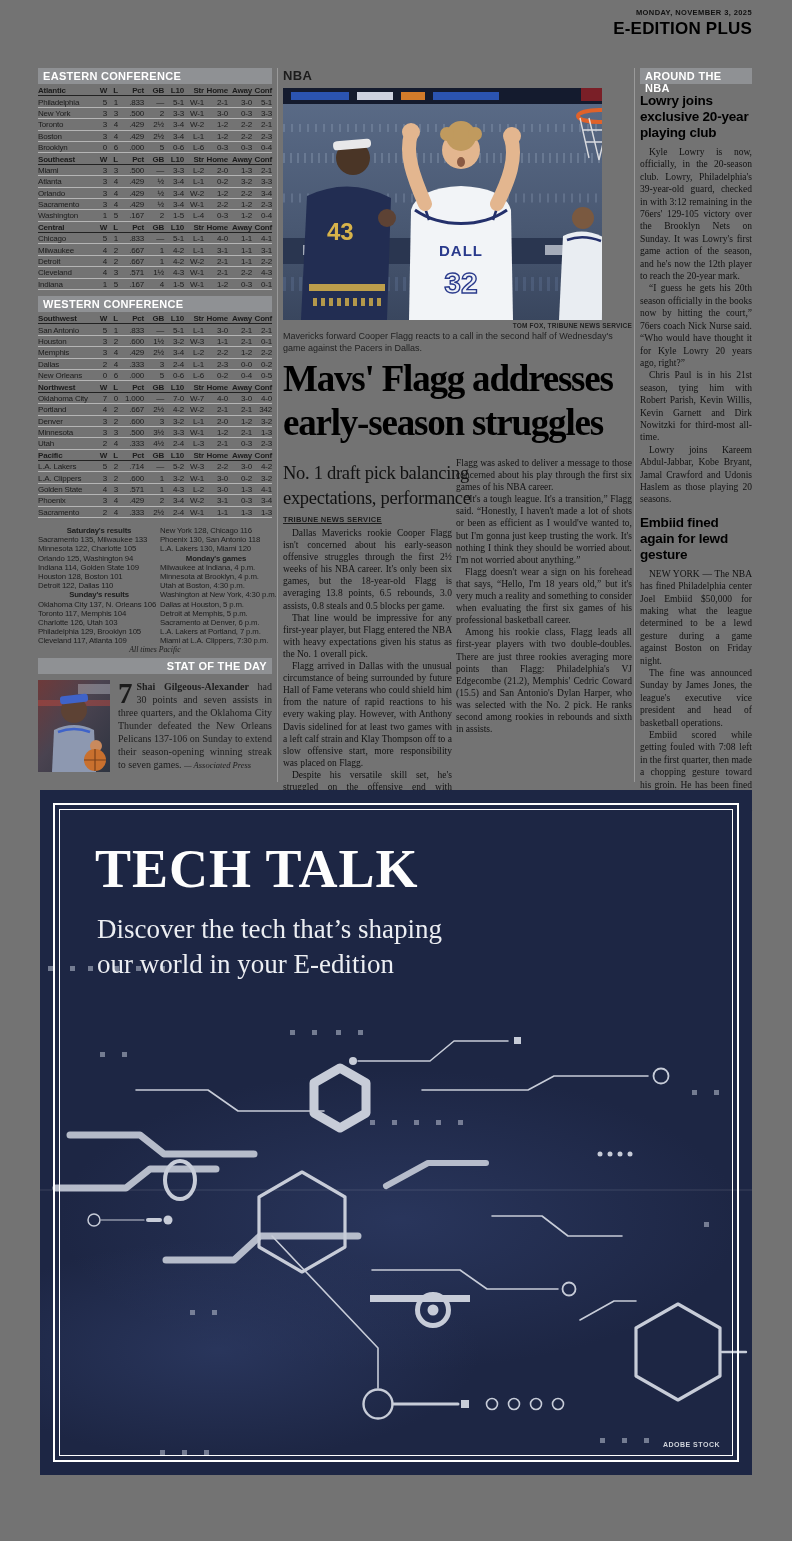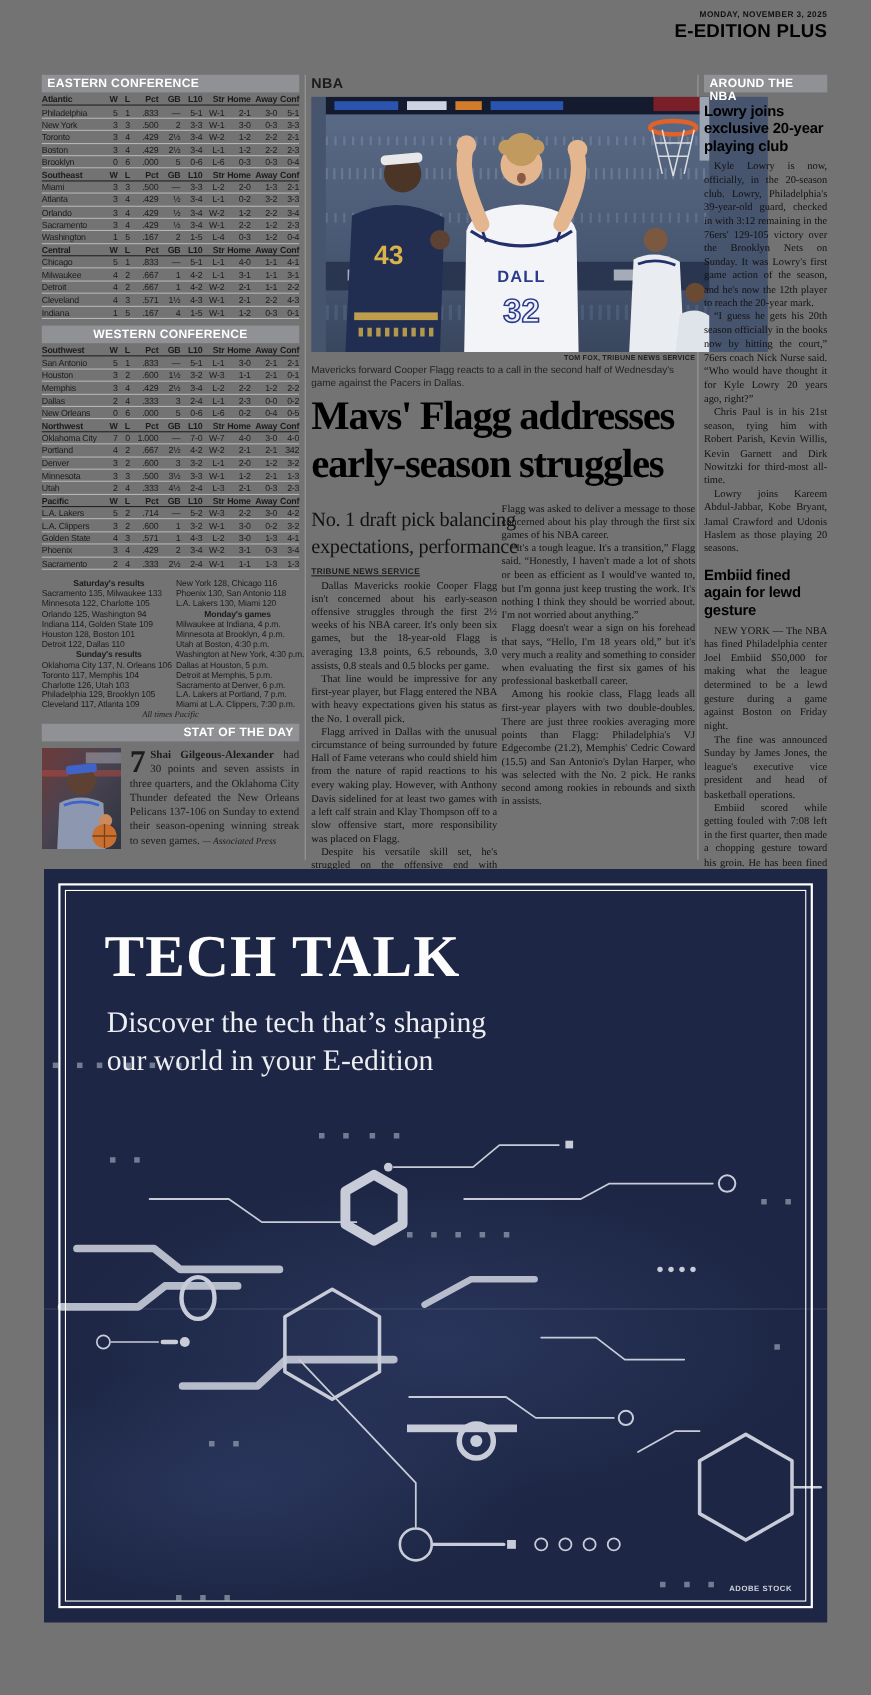--- a/index.html
+++ b/index.html
@@ -16,21 +16,21 @@
   .vrule { position:absolute; top:68px; width:1px; height:714px; background:#9a9a9a; }
   .v1 { left:277px; } .v2 { left:634px; }
 
   
   .bar { background:#8f9194; color:#fff; font-weight:bold; font-size:11px;
          letter-spacing:.3px; padding:2px 5px 2px 5px; height:16px; line-height:12px; }
 
   
   .col-left { position:absolute; left:38px; top:0; width:234px; height:790px; }
   .bar-east { position:absolute; top:68px; left:0; width:234px; }
-  .bar-west { position:absolute; top:296px; left:0; width:234px;text-align:center; }
+  .bar-west { position:absolute; top:296px; left:0; width:234px; }
   .bar-stat { position:absolute; top:658px; left:0; width:234px;text-align:right; }
   .standings { position:absolute; left:0; width:234px; }
   .st-east { top:85px; } .st-west { top:313px; }
   .srow { display:grid; grid-template-columns:58px 11px 11px 26px 20px 20px 20px 24px 24px 20px;
           font-size:8px; letter-spacing:-.2px; border-bottom:.75px solid #b5b5b5; padding:1.2px 0 1px 0; height:11.4px; }
   .srow .t { text-align:left; overflow:hidden; white-space:nowrap; }
   .srow .c { text-align:right; }
   .shead { font-weight:bold; border-bottom:1.2px solid #222; }
 
   .results { position:absolute; top:526px; left:0; width:234px; display:grid; grid-template-columns:122px 112px; }
@@ -41,21 +41,21 @@
 
   .stat-wrap { position:absolute; top:680px; left:0; width:234px; display:flex; gap:8px; }
   .stat-photo { width:72px; height:92px; flex:0 0 72px; overflow:hidden; }
   .stat-text { font-family:"Liberation Serif", serif; font-size:10px; line-height:13px; text-align:justify; }
   .stat-num { float:left; font-size:29px; line-height:25px; font-weight:bold; margin:1px 4px 0 0; }
   .stat-lead { font-weight:bold; }
   .stat-credit { font-style:italic; font-size:8.5px; white-space:nowrap; }
 
   
   .nba-label { position:absolute; left:283px; top:68px; font-size:13px; font-weight:bold; letter-spacing:.4px; }
-  .photo { position:absolute; left:283px; top:88px; width:415px; height:232px; overflow:hidden; background:#46546e;padding-left:13px; }
+  .photo { position:absolute; left:283px; top:88px; width:319px; height:232px; overflow:hidden; background:#46546e; }
   .photo-credit { position:absolute; left:283px; top:322px; width:349px; text-align:right;
                   font-size:6.5px; font-weight:bold; letter-spacing:.2px; color:#222; }
   .caption { position:absolute; left:283px; top:331px; width:349px; font-size:9px; line-height:11.5px; color:#222; }
   .headline { position:absolute; left:283px; top:357px; width:352px; font-family:"Liberation Serif", serif;
               font-weight:bold; font-size:37px; line-height:44px; letter-spacing:-1.2px; color:#000; }
   .subhead { position:absolute; left:283px; top:461px; width:200px; font-family:"Liberation Serif", serif;
              font-size:18.5px; line-height:25px; letter-spacing:-.3px; color:#111; }
   .byline { position:absolute; left:283px; top:515px; font-size:7.5px; font-weight:bold; letter-spacing:.3px;text-decoration:underline; }
   .article-col { position:absolute; font-family:"Liberation Serif", serif; font-size:9.5px;
                  line-height:12.1px; text-align:justify; color:#111; }

